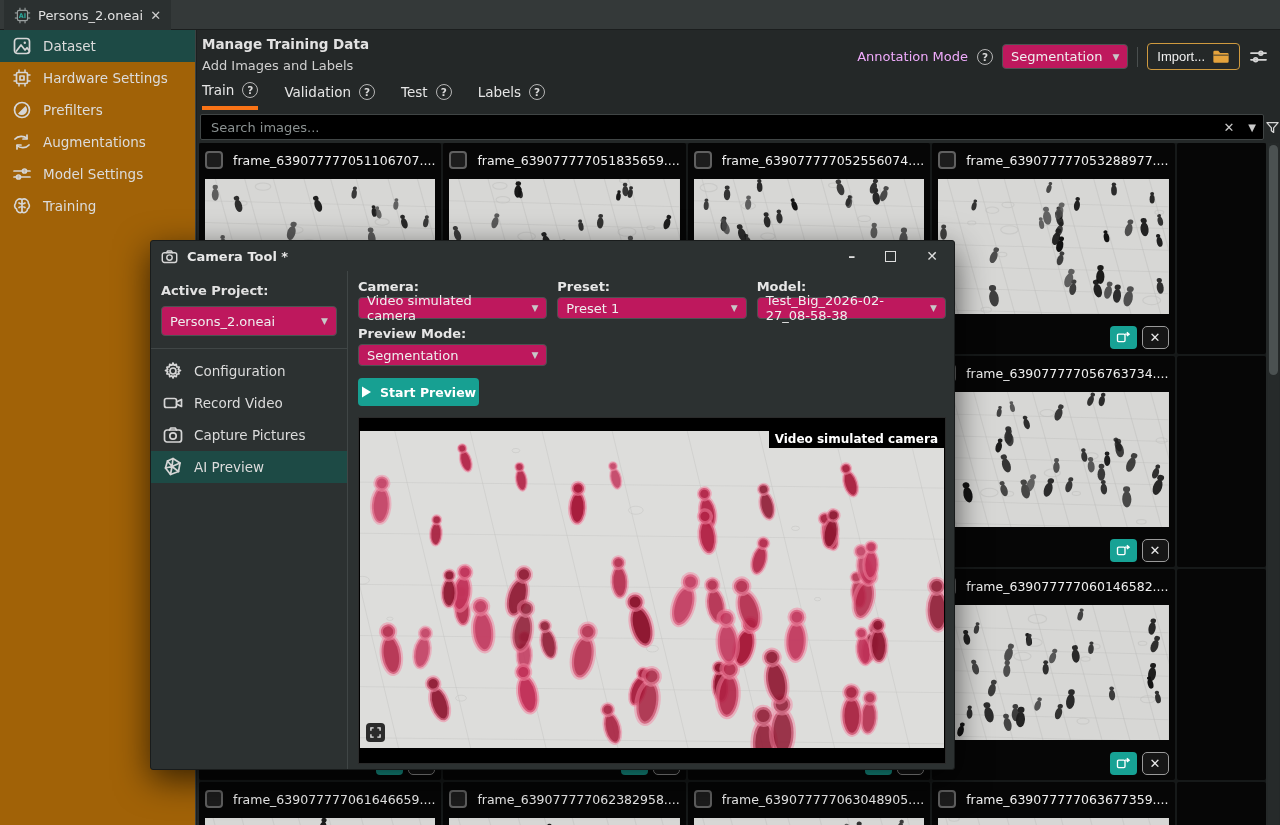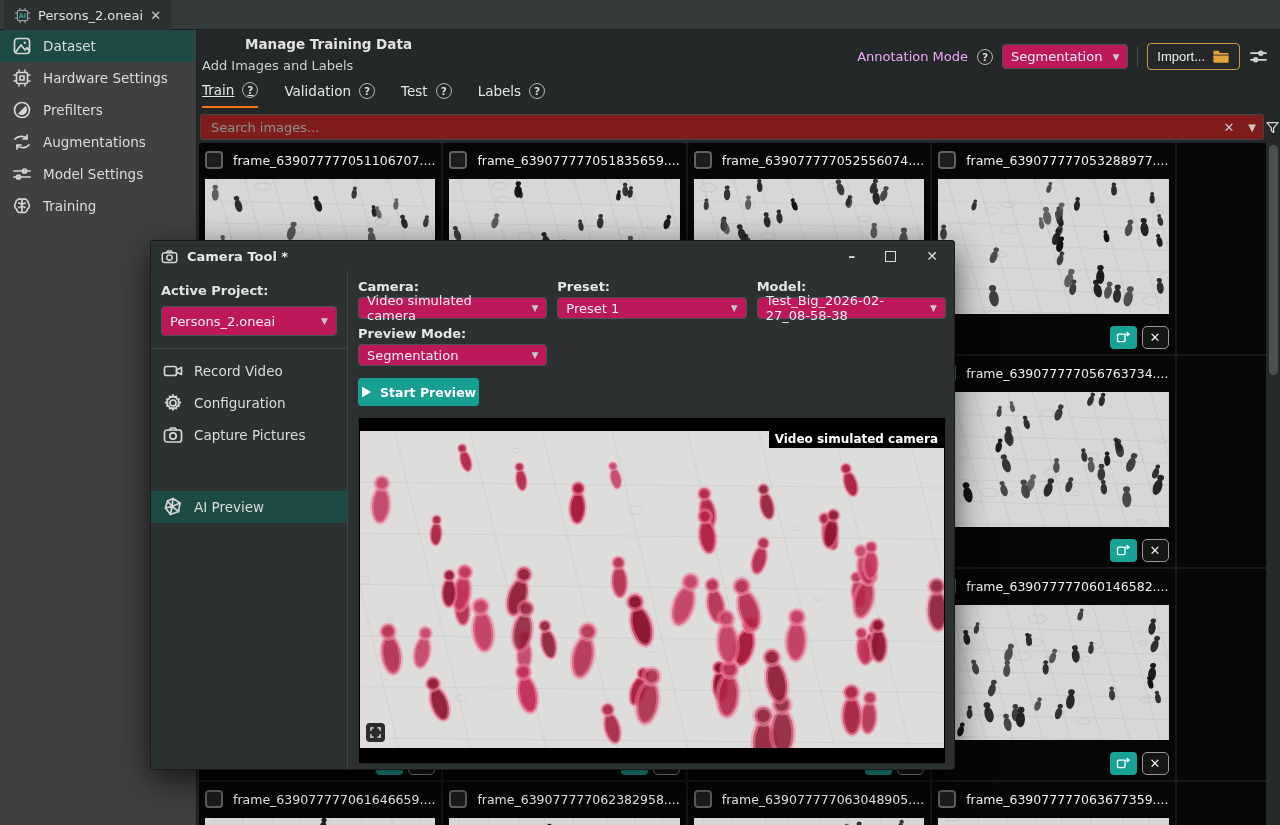--- a/index.html
+++ b/index.html
@@ -10,54 +10,54 @@
   .tabstrip { position:absolute; left:0; top:0; width:1280px; height:30px;
               background:#343939; border-bottom:1px solid #1b1e1e; }
   .doc-tab { position:absolute; left:4px; top:0; height:30px; padding:0 10px;
              background:#2b3030; display:flex; align-items:center; gap:7px;
              font-size:13px; color:#e0e0e0; }
   .doc-tab .close { color:#cfcfcf; font-size:13px; cursor:pointer; }
   .chip-ico { width:17px; height:17px; }
 
   
   .sidebar { position:absolute; left:0; top:30px; width:196px; bottom:0;
-             background:#404040; border-right:1px solid #3c4242;text-align:right; }
+             background:#a16207; border-right:1px solid #3c4242;text-align:right; }
   .side-item { height:32px; display:flex; align-items:center; gap:11px;
                padding:0 12px; font-size:13.5px; color:#dcdcdc; cursor:pointer; }
   .side-item.sel { background:#1d4a45; }
   .side-item svg { width:20px; height:20px; flex:0 0 20px; }
 
   
   .main { position:absolute; left:197px; top:30px; right:0; bottom:0; background:#242828; }
-  .hdr-title { position:absolute; left:5px; top:6px; font-size:13.5px; font-weight:bold;margin-left:43px; }
+  .hdr-title { position:absolute; left:5px; top:6px; font-size:13.5px; font-weight:bold; }
   .hdr-sub   { position:absolute; left:5px; top:28px; font-size:13px; color:#cfcfcf; }
   .hdr-right { position:absolute; right:12px; top:13px; display:flex; align-items:center; gap:9px; }
   .hdr-right .lbl { font-size:13px; color:#f0abfc; }
   .help { width:16px; height:16px; border:1.4px solid #b5b5b5; border-radius:50%;
           display:inline-flex; align-items:center; justify-content:center;
           font-size:10.5px; color:#d8d8d8; font-weight:bold; }
   .select { background:#be185d; border:1px solid #4d5252; border-radius:4px;
             height:25px; display:flex; align-items:center; gap:10px; padding:0 8px;
             font-size:13px; color:#efefef; cursor:pointer; }
   .select .caret { font-size:9px; color:#c8c8c8; }
   .vdiv { width:1px; height:20px; background:#4a4f4f; }
   .import-btn { height:27px; border:1px solid #cf9a3f; border-radius:4px; background:transparent;
                 display:flex; align-items:center; gap:7px; padding:0 9px; font-size:13px;
                 color:#efefef; cursor:pointer; }
   .sliders-top { width:19px; height:19px; }
 
   
   .set-tabs { position:absolute; left:5px; top:52px; display:flex; gap:26px; }
   .set-tab { display:flex; align-items:center; gap:8px; font-size:13.5px; color:#e6e6e6;
              padding-bottom:8px; cursor:pointer; }
-  .set-tab.active { border-bottom:2px solid #f97316;text-decoration:underline; }
+  .set-tab.active { border-bottom:4px solid #f97316; }
 
   
   .search-row { position:absolute; left:3px; top:84px; right:16px; height:26px;
-                background:#7f1d1d; border:1px solid #404545; border-radius:2px;
+                background:#000000; border:1px solid #404545; border-radius:2px;
                 display:flex; align-items:center; }
   .search-row input { flex:1; background:transparent; border:none; outline:none;
                       color:#e4e4e4; font-size:13px; padding:0 10px;
                       font-family:"DejaVu Sans", sans-serif; }
   .search-row input::placeholder { color:#8b9292; }
   .sr-ico { color:#c9c9c9; padding:0 7px; font-size:13px; cursor:pointer; }
   .funnel { position:absolute; right:-1px; top:84px; width:18px; height:26px;
             display:flex; align-items:center; justify-content:center; cursor:pointer; }
 
   
@@ -93,21 +93,21 @@
   .dlg-controls { margin-left:auto; display:flex; align-items:center; gap:30px; padding-right:6px; }
   .wc { color:#dedede; font-size:14px; cursor:pointer; line-height:1; }
   .wc-max { width:11px; height:11px; border:1.6px solid #dedede; cursor:pointer; }
   .dlg-body { position:absolute; left:0; top:30px; right:0; bottom:0; display:flex; }
   .dlg-left { width:197px; border-right:1px solid #404646; padding-top:12px; }
   .dlg-left .ap-label { font-size:13px; font-weight:bold; margin:0 10px 8px 10px; }
   .dlg-left .select { margin:0 10px 12px 10px; height:30px; justify-content:space-between; }
   .dlg-sep { border-top:1px solid #404646; margin-bottom:6px; }
   .dlg-menu-item { height:32px; display:flex; align-items:center; gap:11px; padding:0 12px;
                    font-size:13.5px; color:#dcdcdc; cursor:pointer; }
-  .dlg-menu-item.sel { background:#1d4a45;margin-top:40px; }
+  .dlg-menu-item.sel { background:#1d4a45; }
   .dlg-menu-item svg { width:20px; height:20px; }
   .dlg-right { flex:1; padding:8px 8px 0 10px; position:relative; }
   .form-grid { display:grid; grid-template-columns:1fr 1fr 1fr; column-gap:10px; row-gap:7px; }
   .f-label { font-size:13px; font-weight:600; color:#e6e6e6; margin-bottom:3px; }
   .f-select { height:22px; }
   .f-select .caret { margin-left:auto; }
   .start-btn { margin-top:12px; height:28px; background:#17a092; border:none; border-radius:4px;
                color:#fff; font-weight:bold; font-size:12.5px; display:flex; align-items:center;
                gap:8px; padding:0 3px; cursor:pointer; font-family:"DejaVu Sans", sans-serif; }
   .preview { margin-top:11px; height:347px; background:#000; position:relative; border:1px solid #2a2a2a; }
@@ -2905,31 +2905,31 @@
     <div class="dlg-left">
       <div class="ap-label">Active Project:</div>
       <div class="select">
         <span>Persons_2.oneai</span>
         <span class="caret">▼</span>
       </div>
       <div class="dlg-sep"></div>
 
       <div class="dlg-menu-item">
         <svg viewBox="0 0 20 20">
+          <path d="M10 2 l1 2.2 2.3-.8 .4 2.4 2.4.4 -.8 2.3 2.2 1 -2.2 1 .8 2.3 -2.4.4 -.4 2.4 -2.3-.8 -1 2.2 -1-2.2 -2.3.8 -.4-2.4 -2.4-.4 .8-2.3 -2.2-1 2.2-1 -.8-2.3 2.4-.4 .4-2.4 2.3.8 Z" class="st"></path>
+          <circle cx="10" cy="10" r="3" class="st"></circle>
+        </svg>
+        <span>Configuration</span>
+      </div>
+      <div class="dlg-menu-item">
+        <svg viewBox="0 0 20 20">
           <rect x="1.5" y="5.5" width="12" height="9" rx="2" class="st"></rect>
           <path d="M13.5 9 l5-2.5 v7 l-5-2.5" class="st"></path>
         </svg>
         <span>Record Video</span>
-      </div>
-      <div class="dlg-menu-item">
-        <svg viewBox="0 0 20 20">
-          <path d="M10 2 l1 2.2 2.3-.8 .4 2.4 2.4.4 -.8 2.3 2.2 1 -2.2 1 .8 2.3 -2.4.4 -.4 2.4 -2.3-.8 -1 2.2 -1-2.2 -2.3.8 -.4-2.4 -2.4-.4 .8-2.3 -2.2-1 2.2-1 -.8-2.3 2.4-.4 .4-2.4 2.3.8 Z" class="st"></path>
-          <circle cx="10" cy="10" r="3" class="st"></circle>
-        </svg>
-        <span>Configuration</span>
       </div>
       <div class="dlg-menu-item">
         <svg viewBox="0 0 20 20">
           <rect x="1.5" y="5" width="17" height="12" rx="2.5" class="st"></rect>
           <path d="M6.5 5 l1.3-2 h4.4 l1.3 2" class="st"></path>
           <circle cx="10" cy="11" r="3.2" class="st"></circle>
         </svg>
         <span>Capture Pictures</span>
       </div>
       <div class="dlg-menu-item sel">

